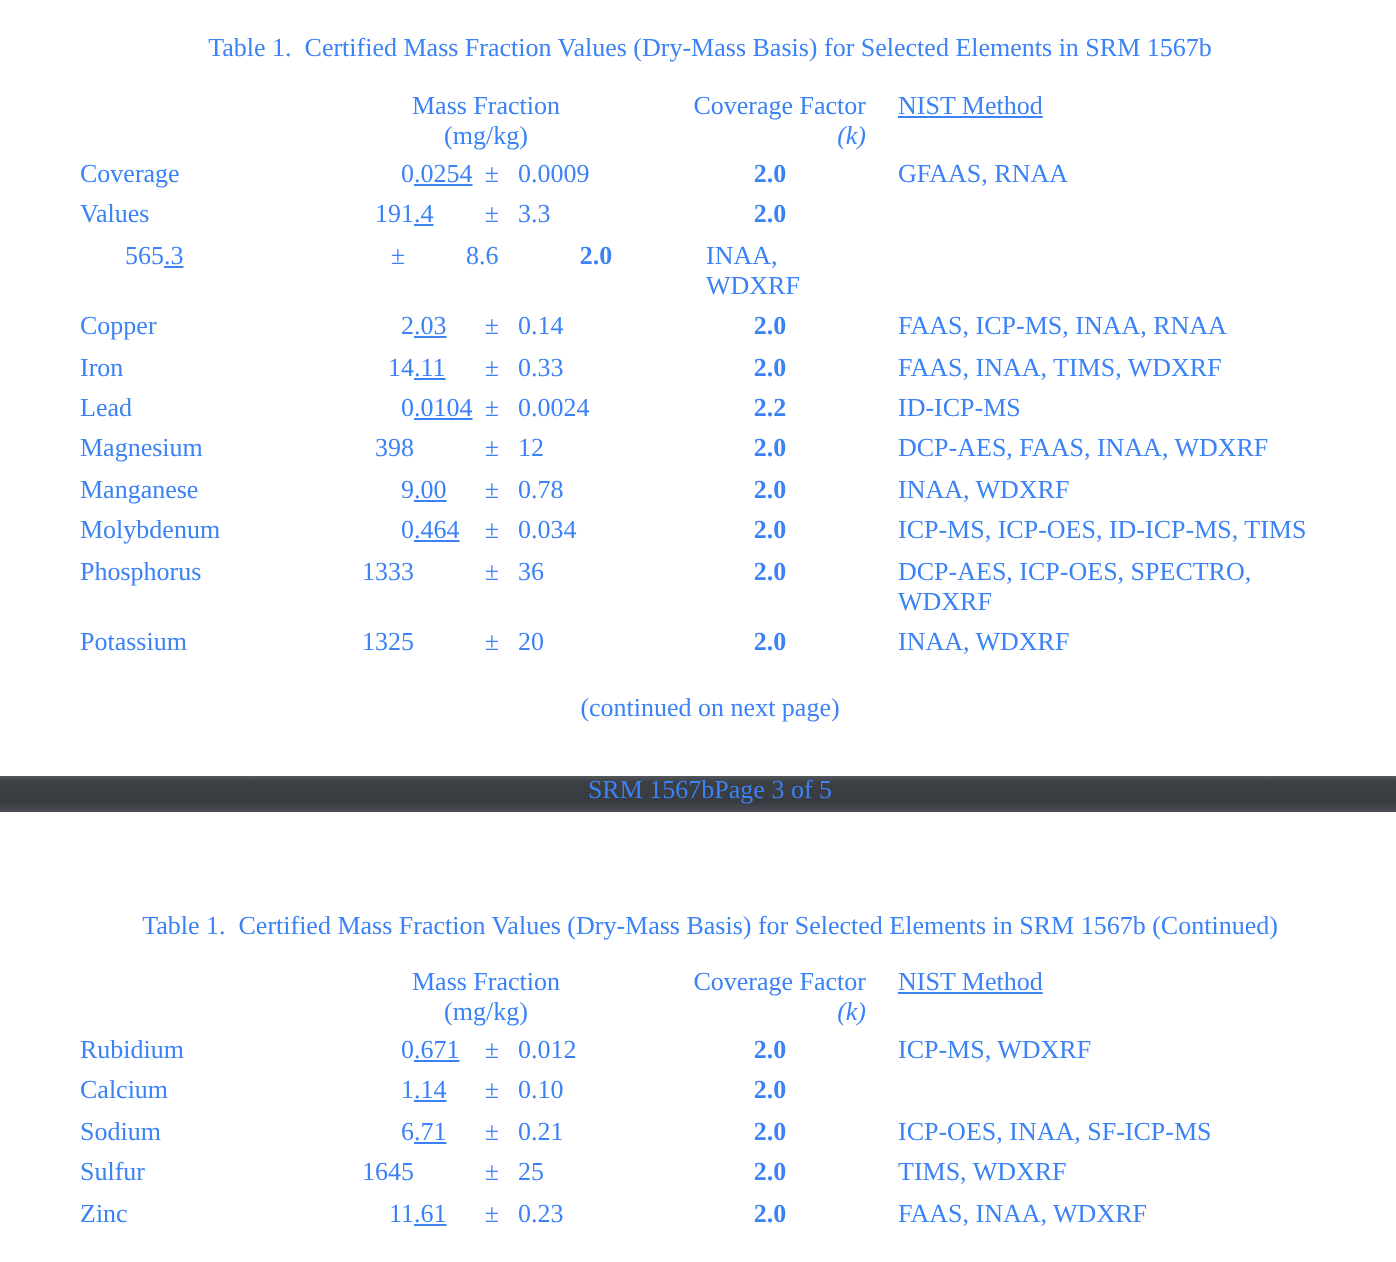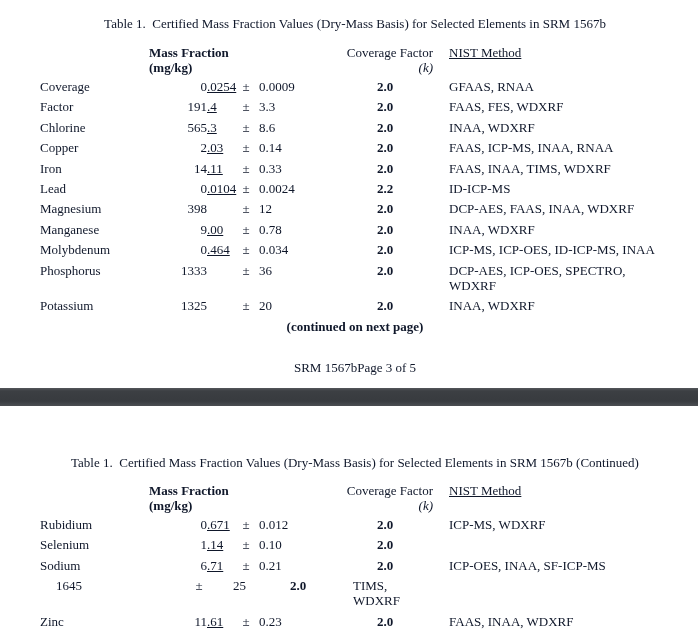--- a/index.html
+++ b/index.html
@@ -1,19 +1,19 @@
 <!DOCTYPE html>
 <html><head>
 <meta charset="utf-8">
 <style>
   html, body { margin: 0; padding: 0; background: #ffffff; }
   .screen {
     width: 698px; height: 631px; overflow: hidden; background: #ffffff;
     font-family: "Liberation Serif", "DejaVu Serif", serif;
-    font-size: 13px; color: #0f172a;
+    font-size: 13px; color: #3b82f6;
   }
   .page { background: #ffffff; padding: 0 28px 0 40px; box-sizing: border-box; }
   .page-1 { height: 388px; }
   .page-2 { height: 225px; }
 
   .page-separator {
     height: 18px; width: 698px;
     background: linear-gradient(180deg, #54575b 0px, #3c3f43 3px, #383b3f 13px, #4b4e52 18px);
   }
 
@@ -22,34 +22,34 @@
     font-size: 13px; font-weight: normal; line-height: 15px; white-space: pre;
   }
   .page-2 .doc-title { padding-top: 49px; }
 
   .grid, .trow {
     display: grid;
     grid-template-columns: 125px 68px 26px 78px 96px 1fr;
   }
   .thead { margin-top: 14px; line-height: 15px; }
   .page-2 .thead { margin-top: 13px; }
-  .h-mass  { grid-column: 2 / 5; margin-left: -16px; font-weight: bold; }
+  .h-mass  { grid-column: 2 / 5; text-align: center; margin-left: -16px; }
   .h-cov   { grid-column: 5 / 6; text-align: right; }
   .h-nist  { grid-column: 6 / 7; padding-left: 16px; text-decoration: underline; }
   .h-italic { font-style: italic; }
 
   .tbody { margin-top: 4px; }
   .trow { line-height: 15px; padding-bottom: 5.4px; }
   .cell.value { white-space: nowrap; text-decoration: underline; }
   .cell.value .int { display: inline-block; width: 42px; text-align: right; }
   .cell.pm { text-align: center; }
   .cell.k  { text-align: center; font-weight: bold; }
   .cell.method { padding-left: 16px; white-space: pre-line; }
 
-  .continued-note { text-align: center; margin-top: 1px; line-height: 15px; font-weight: bold; }
+  .continued-note { text-align: center; margin-top: 13px; line-height: 15px; }
   .page-footer {
     display: flex; justify-content: center;
     margin-top: 26px; line-height: 15px;
   }
 </style>
 </head>
 <body>
 
 <div class="screen">
 
@@ -71,29 +71,27 @@
     <div class="tbody" id="tbody1">
         <div class="trow">
           <span class="cell element">Coverage</span>
           <span class="cell value"><span class="int">0</span><span class="frac">.0254</span></span>
           <span class="cell pm">±</span>
           <span class="cell unc">0.0009</span>
           <span class="cell k">2.0</span>
           <span class="cell method">GFAAS, RNAA</span>
         </div>
         <div class="trow">
-          <span class="cell element">Factor</span>
+          <span class="cell element">Values</span>
           <span class="cell value"><span class="int">191</span><span class="frac">.4</span></span>
           <span class="cell pm">±</span>
           <span class="cell unc">3.3</span>
           <span class="cell k">2.0</span>
-          <span class="cell method">FAAS, FES, WDXRF</span>
-        </div>
-        <div class="trow">
-          <span class="cell element">Chlorine</span>
+        </div>
+        <div class="trow">
           <span class="cell value"><span class="int">565</span><span class="frac">.3</span></span>
           <span class="cell pm">±</span>
           <span class="cell unc">8.6</span>
           <span class="cell k">2.0</span>
           <span class="cell method">INAA, WDXRF</span>
         </div>
         <div class="trow">
           <span class="cell element">Copper</span>
           <span class="cell value"><span class="int">2</span><span class="frac">.03</span></span>
           <span class="cell pm">±</span>
@@ -132,21 +130,21 @@
           <span class="cell unc">0.78</span>
           <span class="cell k">2.0</span>
           <span class="cell method">INAA, WDXRF</span>
         </div>
         <div class="trow">
           <span class="cell element">Molybdenum</span>
           <span class="cell value"><span class="int">0</span><span class="frac">.464</span></span>
           <span class="cell pm">±</span>
           <span class="cell unc">0.034</span>
           <span class="cell k">2.0</span>
-          <span class="cell method">ICP-MS, ICP-OES, ID-ICP-MS, INAA</span>
+          <span class="cell method">ICP-MS, ICP-OES, ID-ICP-MS, TIMS</span>
         </div>
         <div class="trow">
           <span class="cell element">Phosphorus</span>
           <span class="cell value"><span class="int">1333</span><span class="frac"></span></span>
           <span class="cell pm">±</span>
           <span class="cell unc">36</span>
           <span class="cell k">2.0</span>
           <span class="cell method">DCP-AES, ICP-OES, SPECTRO,
 WDXRF</span>
         </div>
@@ -188,35 +186,36 @@
     <div class="tbody" id="tbody2">
         <div class="trow">
           <span class="cell element">Rubidium</span>
           <span class="cell value"><span class="int">0</span><span class="frac">.671</span></span>
           <span class="cell pm">±</span>
           <span class="cell unc">0.012</span>
           <span class="cell k">2.0</span>
           <span class="cell method">ICP-MS, WDXRF</span>
         </div>
         <div class="trow">
-          <span class="cell element">Selenium</span>
+          <span class="cell element">Calcium</span>
           <span class="cell value"><span class="int">1</span><span class="frac">.14</span></span>
           <span class="cell pm">±</span>
           <span class="cell unc">0.10</span>
           <span class="cell k">2.0</span>
         </div>
         <div class="trow">
           <span class="cell element">Sodium</span>
           <span class="cell value"><span class="int">6</span><span class="frac">.71</span></span>
           <span class="cell pm">±</span>
           <span class="cell unc">0.21</span>
           <span class="cell k">2.0</span>
           <span class="cell method">ICP-OES, INAA, SF-ICP-MS</span>
         </div>
         <div class="trow">
+          <span class="cell element">Sulfur</span>
           <span class="cell value"><span class="int">1645</span><span class="frac"></span></span>
           <span class="cell pm">±</span>
           <span class="cell unc">25</span>
           <span class="cell k">2.0</span>
           <span class="cell method">TIMS, WDXRF</span>
         </div>
         <div class="trow">
           <span class="cell element">Zinc</span>
           <span class="cell value"><span class="int">11</span><span class="frac">.61</span></span>
           <span class="cell pm">±</span>

